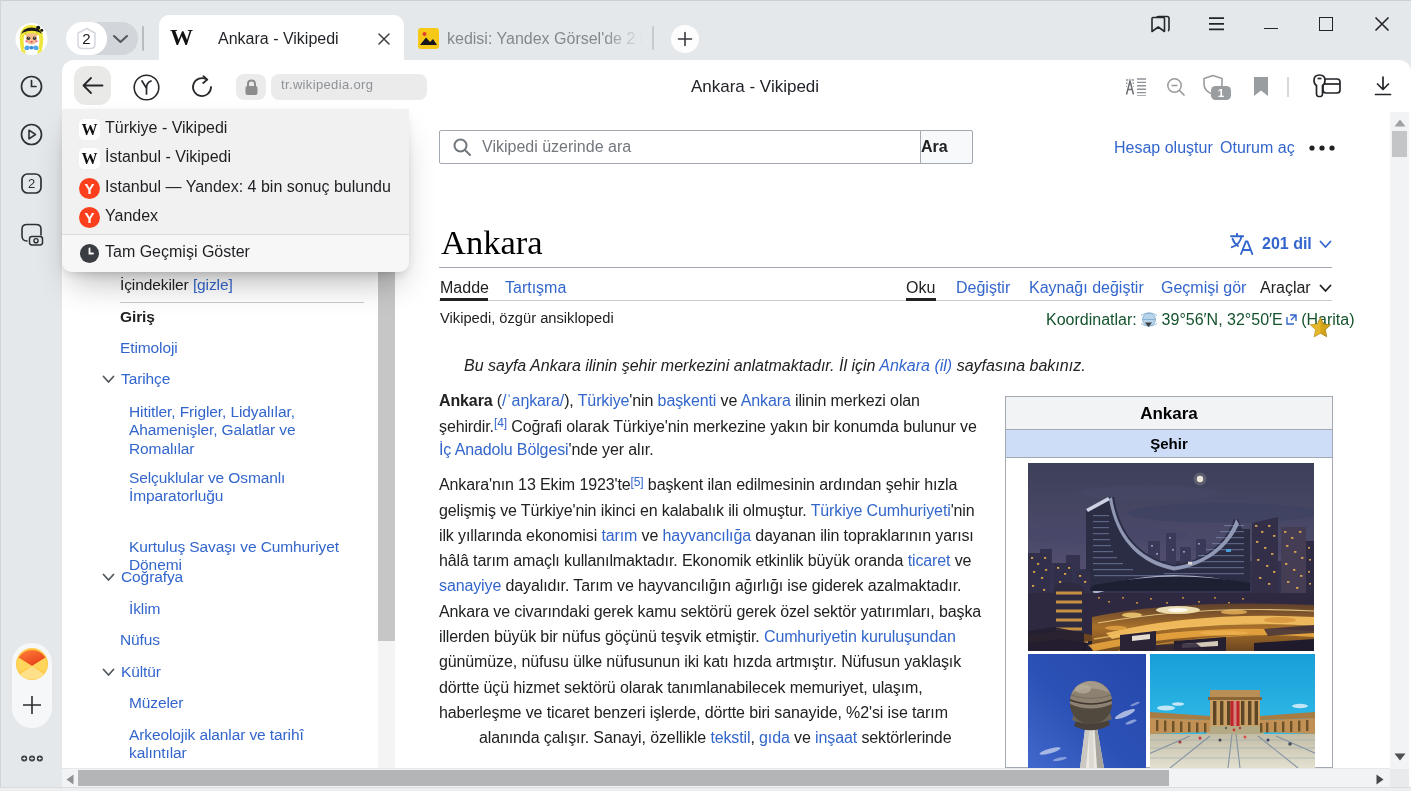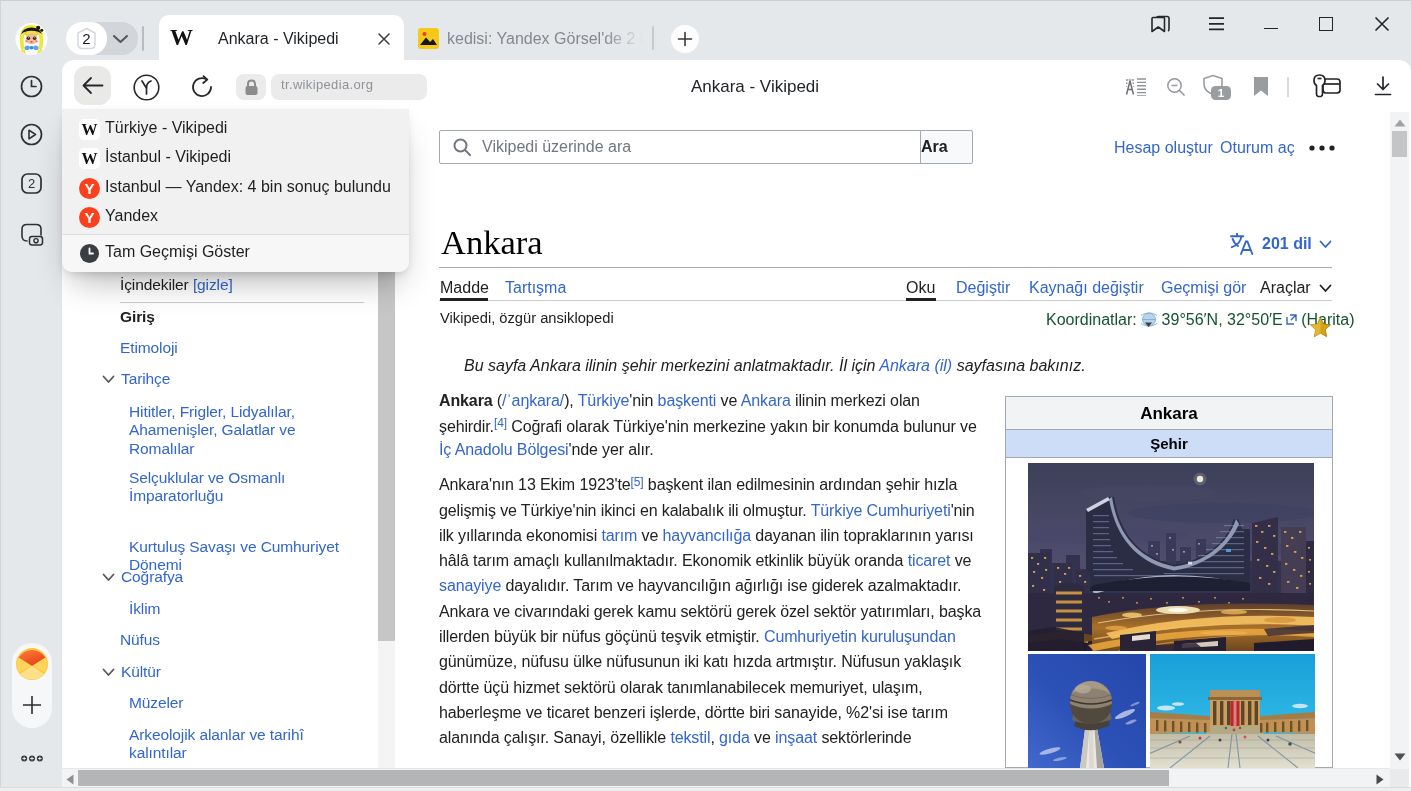--- a/index.html
+++ b/index.html
@@ -291,21 +291,21 @@
   <div class="bodyln" style="top:360.2px;">Ankara'nın 13 Ekim 1923'te<sup class="bl">[5]</sup> başkent ilan edilmesinin ardından şehir hızla</div>
   <div class="bodyln" style="top:385.5px;">gelişmiş ve Türkiye'nin ikinci en kalabalık ili olmuştur. <span class="bl">Türkiye Cumhuriyeti</span>'nin</div>
   <div class="bodyln" style="top:436.1px;">hâlâ tarım amaçlı kullanılmaktadır. Ekonomik etkinlik büyük oranda <span class="bl">ticaret</span> ve</div>
   <div class="bodyln" style="top:410.8px;">ilk yıllarında ekonomisi <span class="bl">tarım</span> ve <span class="bl">hayvancılığa</span> dayanan ilin topraklarının yarısı</div>
   <div class="bodyln" style="top:461.4px;"><span class="bl">sanayiye</span> dayalıdır. Tarım ve hayvancılığın ağırlığı ise giderek azalmaktadır.</div>
   <div class="bodyln" style="top:486.7px;">Ankara ve civarındaki gerek kamu sektörü gerek özel sektör yatırımları, başka</div>
   <div class="bodyln" style="top:512.0px;">illerden büyük bir nüfus göçünü teşvik etmiştir. <span class="bl">Cumhuriyetin kuruluşundan</span></div>
   <div class="bodyln" style="top:537.3px;">günümüze, nüfusu ülke nüfusunun iki katı hızda artmıştır. Nüfusun yaklaşık</div>
   <div class="bodyln" style="top:562.6px;">dörtte üçü hizmet sektörü olarak tanımlanabilecek memuriyet, ulaşım,</div>
   <div class="bodyln" style="top:587.9px;">haberleşme ve ticaret benzeri işlerde, dörtte biri sanayide, %2'si ise tarım</div>
-  <div class="bodyln" style="top:613.2px;">alanında çalışır. Sanayi, özellikle <span class="bl">tekstil</span>, <span class="bl">gıda</span> ve <span class="bl">inşaat</span> sektörlerinde</div>
+  <div class="bodyln" style="top:613.2px;margin-left:40px;">alanında çalışır. Sanayi, özellikle <span class="bl">tekstil</span>, <span class="bl">gıda</span> ve <span class="bl">inşaat</span> sektörlerinde</div>
 
   <div class="abs" style="left:943px;top:284px;width:328px;height:372px;border:1px solid #a2a9b1;background:#fff;">
     <div style="height:33px;background:#f2f3f5;border-bottom:1px solid #a2a9b1;text-align:center;line-height:33px;font-weight:bold;font-size:17px;color:#000;">Ankara</div>
     <div style="height:28px;background:#cdddf8;border-bottom:1px solid #a2a9b1;text-align:center;line-height:28px;font-weight:bold;font-size:15px;color:#000;">Şehir</div>
   </div>
 
   <div class="abs" style="left:966px;top:351px;width:286px;height:188px;">
       <svg width="286" height="188" viewBox="0 0 286 188">
     <defs>
       <linearGradient id="sky1" x1="0" y1="0" x2="0" y2="1">

